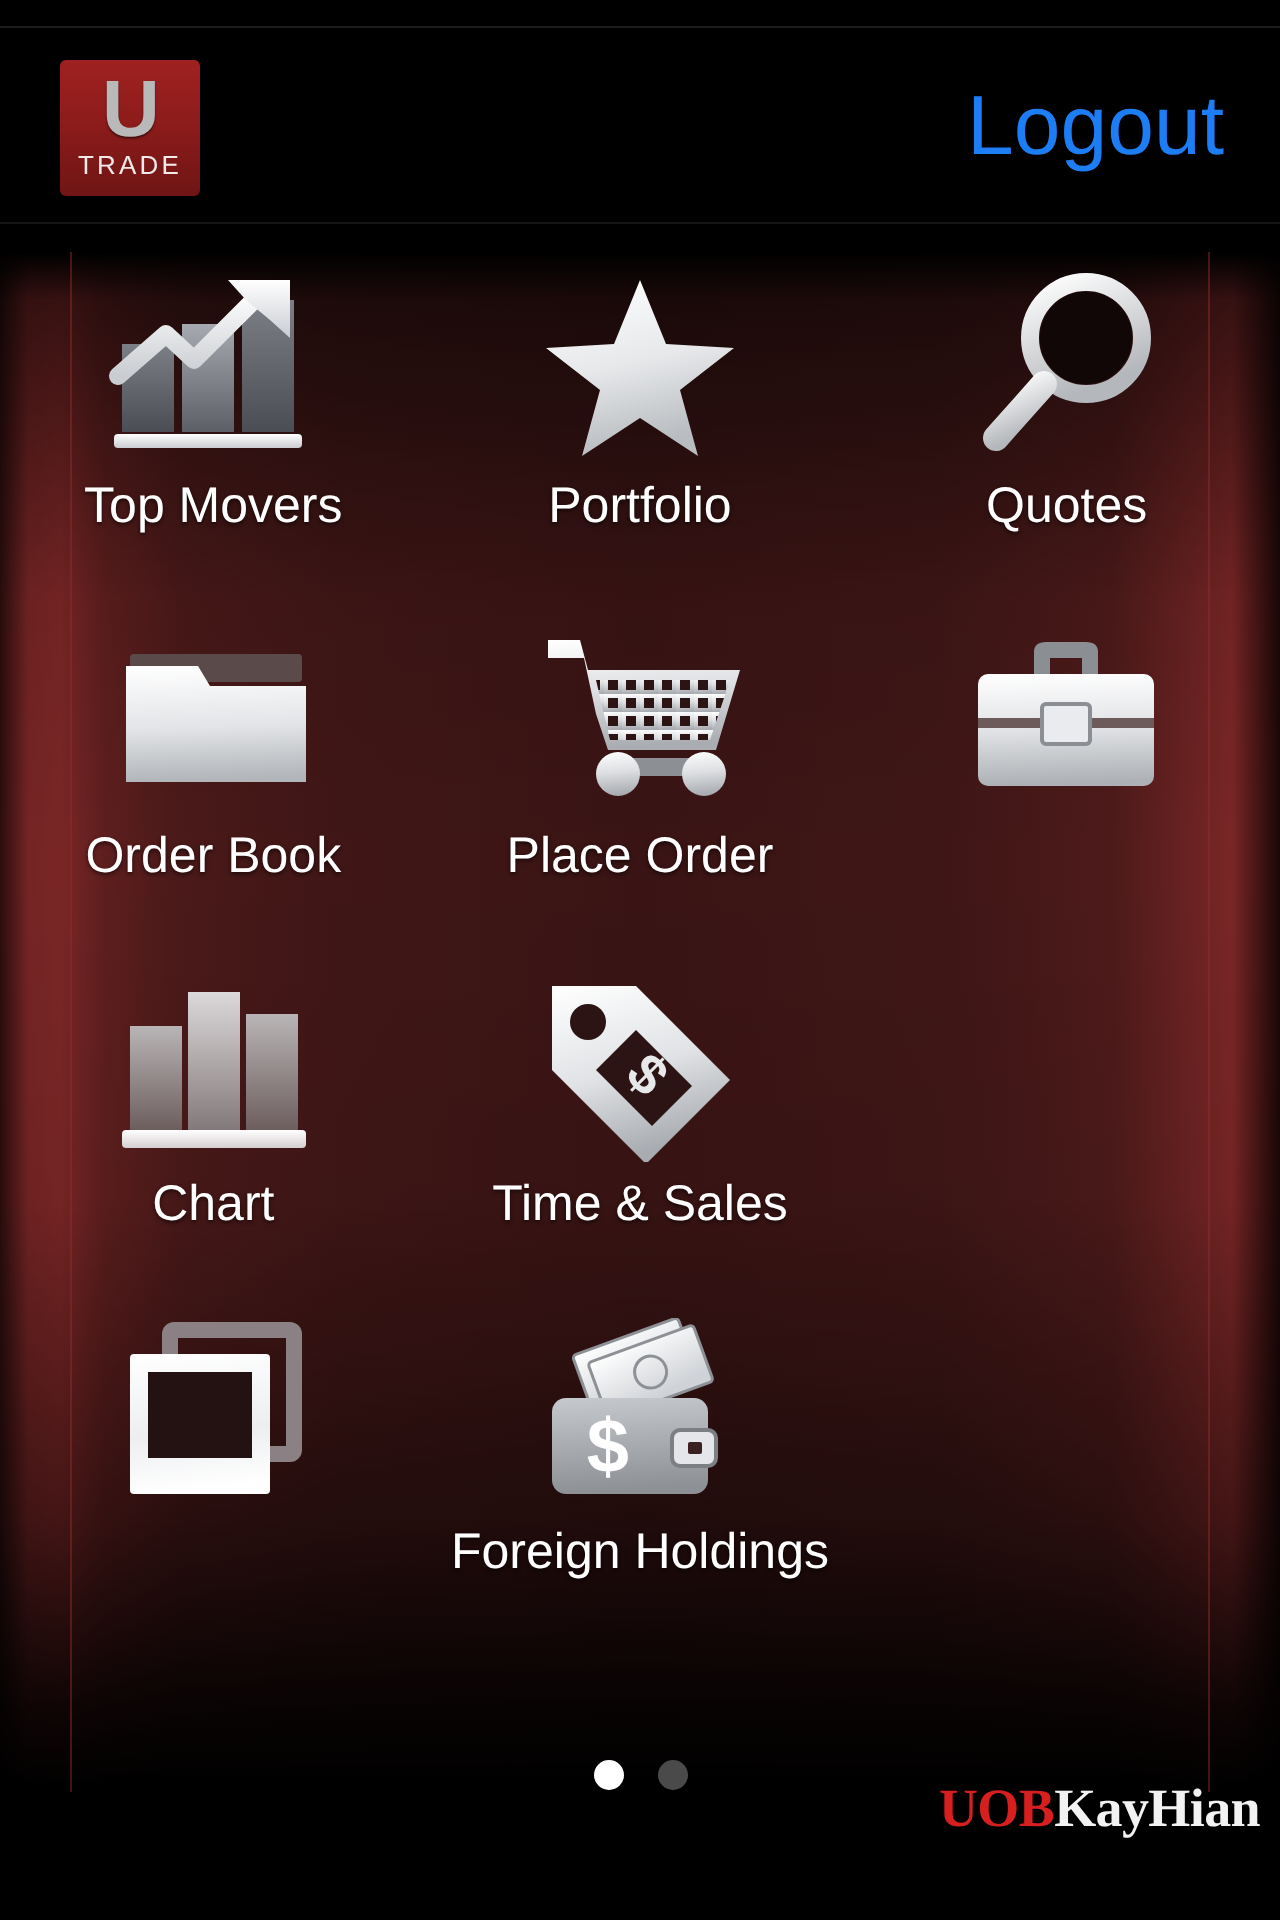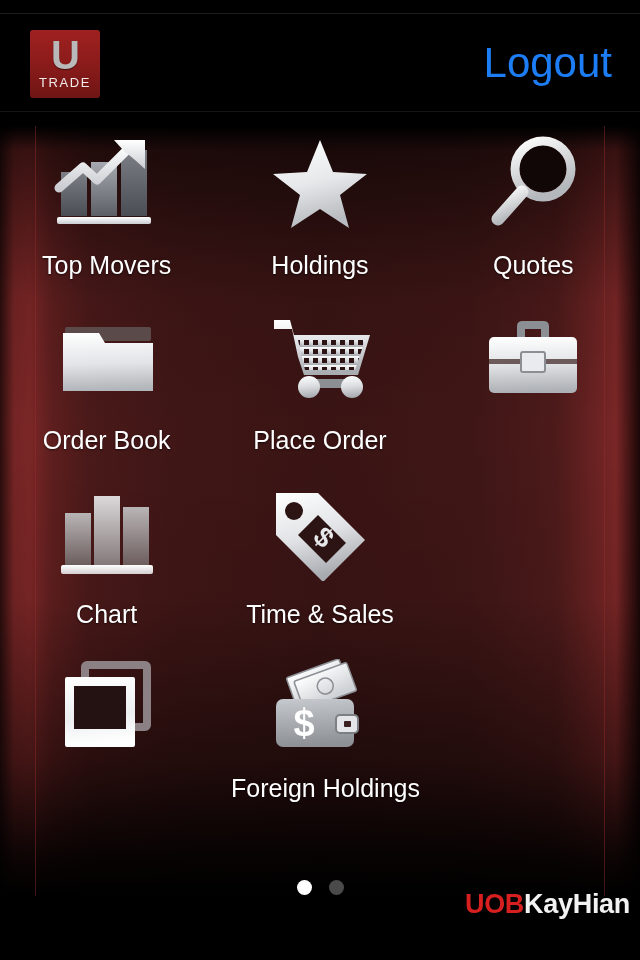--- a/index.html
+++ b/index.html
@@ -86,35 +86,35 @@
   .row-2 { top:183px; }
   .row-3 { top:357px; }
   .row-4 { top:531px; }
 
   .cell {
     width:213.33px; display:flex; flex-direction:column;
     align-items:center; justify-content:flex-start;
   }
   .ico { height:100px; display:flex; align-items:center; justify-content:center; }
   .lbl {
-    margin-top:16px; color:#ffffff; font-size:25px; line-height:30px;
-    text-align:right; white-space:nowrap;
+    margin-top:4px; color:#ffffff; font-size:25px; line-height:30px;
+    text-align:center; white-space:nowrap;
     text-shadow:0 1px 2px rgba(0,0,0,0.6);
   }
   .lbl.two-line { white-space:normal; width:200px; }
 
   
   .dots { position:absolute; left:0; top:880px; width:640px; display:flex; justify-content:center; gap:17px; z-index:6; }
   .dot { width:15px; height:15px; border-radius:50%; }
   .dot.active { background:#ffffff; }
   .dot.inactive { background:#4a4a4a; }
 
   .uobkh {
     position:absolute; right:10px; top:889px; z-index:6;
-    font-family:Liberation Sans, sans-serif;
+    font-family:Liberation Serif, serif;
     font-weight:bold; font-size:27px; line-height:30px; letter-spacing:-0.3px;
     white-space:nowrap;
   }
   .uobkh .uob { color:#d81f1f; }
   .uobkh .kh  { color:#f2f2f2; }
 
   svg { display:block; }
 </style>
 </head>
 <body>
@@ -175,21 +175,21 @@
             <defs>
               <linearGradient id="gStar" x1="0" y1="0" x2="0.25" y2="1">
                 <stop offset="0" stop-color="#ffffff"></stop>
                   <stop offset="0.55" stop-color="#e6e8ea"></stop>
                 <stop offset="1" stop-color="#b9bcc0"></stop>
               </linearGradient>
             </defs>
             <path d="M50 4 L63 36 L97 38 L70 59 L79 92 L50 73 L21 92 L30 59 L3 38 L37 36 Z" fill="url(#gStar)"></path>
           </svg>
         </div>
-        <div class="lbl">Holdings</div>
+        <div class="lbl">Portfolio</div>
       </div>
 
       <div class="cell">
         <div class="ico">
           <svg width="98" height="96" viewBox="0 0 98 96">
             <defs>
               <linearGradient id="gLens" x1="0" y1="0" x2="0.4" y2="1">
                 <stop offset="0" stop-color="#ffffff"></stop>
                   <stop offset="1" stop-color="#b4b7bb"></stop>
               </linearGradient>

